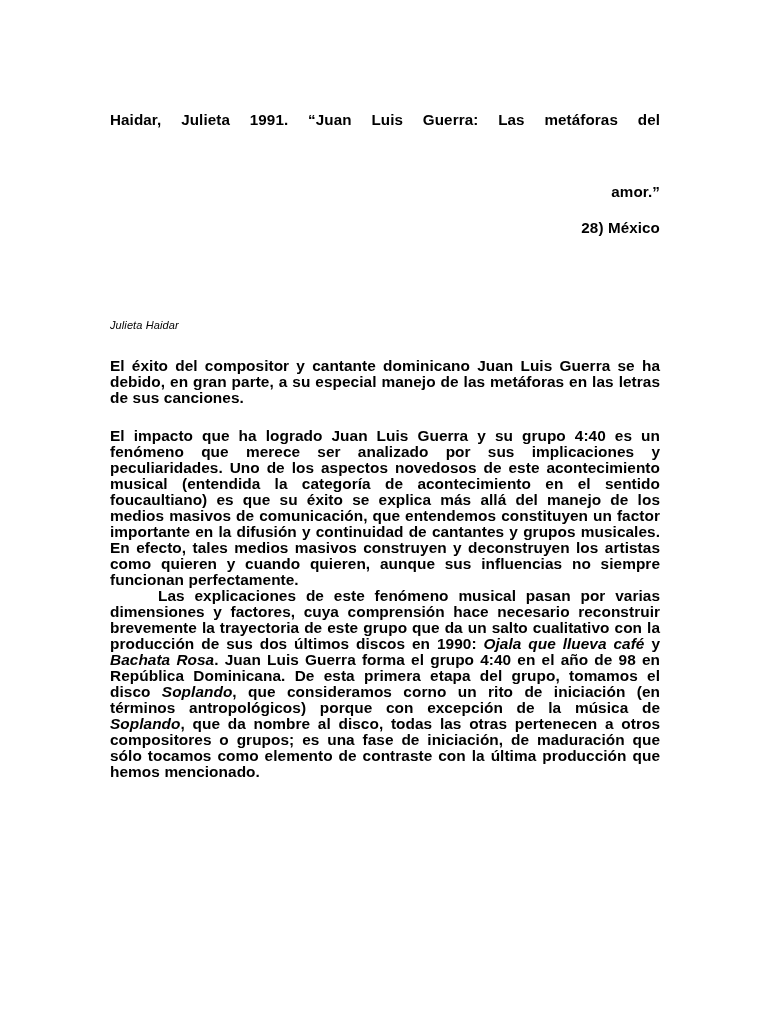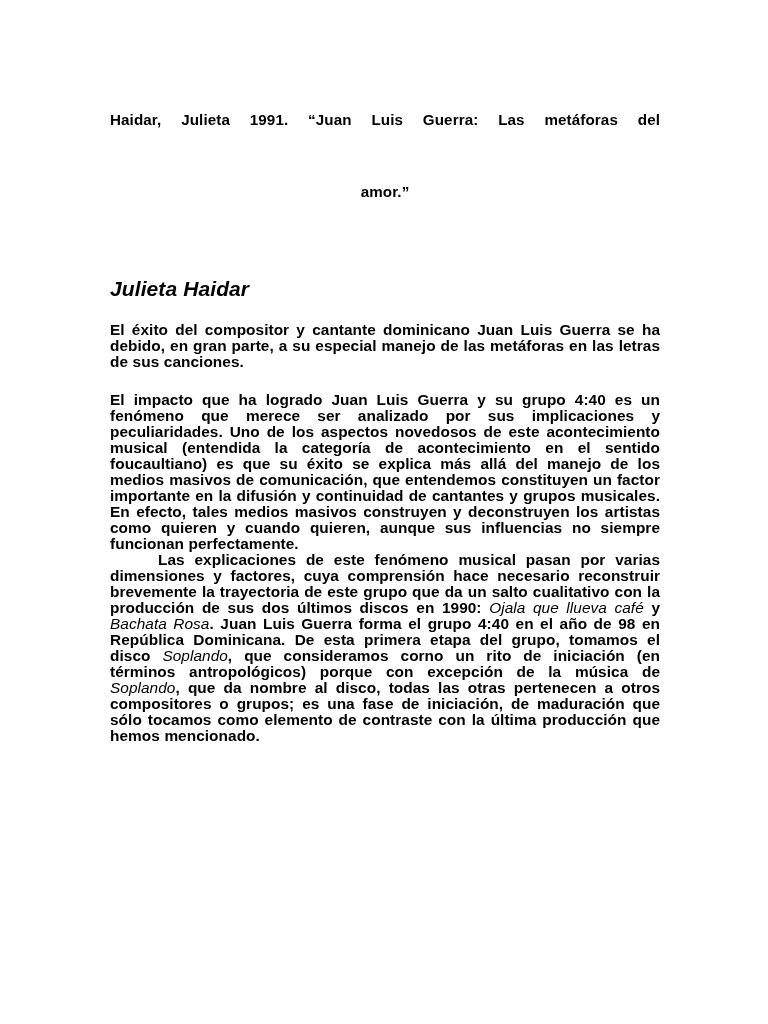--- a/index.html
+++ b/index.html
@@ -36,38 +36,38 @@
     line-height: 36px;
     text-align: justify;
     text-justify: inter-word;
     letter-spacing: 0.1px;
   }
   .header-line {
     margin: 0;
     text-align: justify;
   }
   .header-line.last-of-block {
-    text-align: center;
+    text-align: right;
   }
   
   .header-line::after {
     content: "";
     display: inline-block;
     width: 100%;
   }
   .header-line.last-of-block::after {
     display: none;
   }
 
   
   .byline {
     margin: 0;
-    font-weight: bold;
+    font-weight: normal;
     font-style: italic;
-    font-size: 21px;
+    font-size: 11px;
     line-height: 22px;
     padding-top: 68px;
     letter-spacing: 0.1px;
   }
 
   
   .body-para {
     margin: 0;
     font-weight: bold;
     font-size: 15.4px;
@@ -78,32 +78,33 @@
     word-spacing: 0.2px;
   }
   .body-para.spaced-before {
     padding-top: 22px;
   }
   .body-para.indented {
     text-indent: 48px;
   }
   .body-para em {
     font-style: italic;
-    font-weight: normal;
+    font-weight: bold;
   }
 </style>
 </head>
 <body>
 
 <div class="page">
   <div class="content">
 
     <div class="header-block">
       <p class="header-line">Haidar, Julieta 1991. “Juan Luis Guerra: Las metáforas del</p>
       <p class="header-line last-of-block">amor.”</p>
+      <p class="header-line last-of-block">28) México</p>
     </div>
 
     <p class="byline">Julieta Haidar</p>
 
     <p class="body-para spaced-before">El éxito del compositor y cantante dominicano Juan Luis Guerra se ha debido, en gran parte, a su especial manejo de las metáforas en las letras de sus canciones.</p>
 
     <p class="body-para spaced-before">El impacto que ha logrado Juan Luis Guerra y su grupo 4:40 es un fenómeno que merece ser analizado por sus implicaciones y peculiaridades. Uno de los aspectos novedosos de este acontecimiento musical (entendida la categoría de acontecimiento en el sentido foucaultiano) es que su éxito se explica más allá del manejo de los medios masivos de comunicación, que entendemos constituyen un factor importante en la difusión y continuidad de cantantes y grupos musicales. En efecto, tales medios masivos construyen y deconstruyen los artistas como quieren y cuando quieren, aunque sus influencias no siempre funcionan perfectamente.</p>
 
     <p class="body-para indented"><span>Las explicaciones de este fenómeno musical pasan por varias dimensiones y factores, cuya comprensión hace necesario reconstruir brevemente la trayectoria de este grupo que da un salto cualitativo con la producción de sus dos últimos discos en 1990: </span><em>Ojala que llueva café</em><span> y </span><em>Bachata Rosa</em><span>. Juan Luis Guerra forma el grupo 4:40 en el año de 98 en República Dominicana. De esta primera etapa del grupo, tomamos el disco </span><em>Soplando</em><span>, que consideramos corno un rito de iniciación (en términos antropológicos) porque con excepción de la música de </span><em>Soplando</em><span>, que da nombre al disco, todas las otras pertenecen a otros compositores o grupos; es una fase de iniciación, de maduración que sólo tocamos como elemento de contraste con la última producción que hemos mencionado.</span></p>
 

